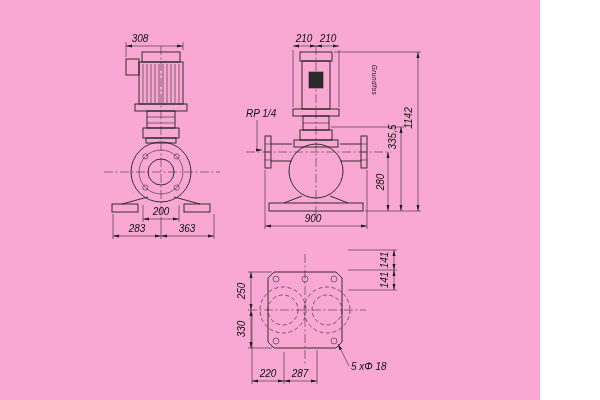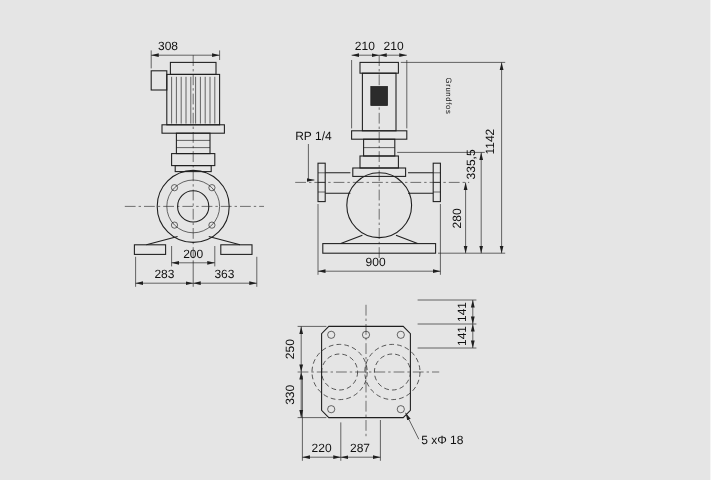--- a/index.html
+++ b/index.html
@@ -1,17 +1,17 @@
 <!DOCTYPE html>
 <html><head>
 <meta charset="utf-8">
 <style>
   html,body{margin:0;padding:0;background:#ffffff;}
-  .canvas{position:relative;width:592px;height:400px;background:#e5e5e5;overflow:hidden;
-          font-family:"Liberation Sans",sans-serif;}
+  .canvas{position:relative;width:540px;height:400px;background:#f9a8d4;overflow:hidden;
+          font-family:"Liberation Sans",sans-serif;font-style:italic;}
   svg{display:block;}
   
   .s{stroke:#1f1f1f;stroke-width:0.9;fill:none;stroke-linejoin:miter;}
   
   .t{stroke:#1f1f1f;stroke-width:0.55;fill:none;}
   
   .cl{stroke:#1f1f1f;stroke-width:0.5;fill:none;stroke-dasharray:9 2.5 2 2.5;}
   
   .dsh{stroke:#1f1f1f;stroke-width:0.6;fill:none;stroke-dasharray:4 2.6;}
   .dark{fill:#2b2b2b;stroke:#1f1f1f;stroke-width:0.6;}

